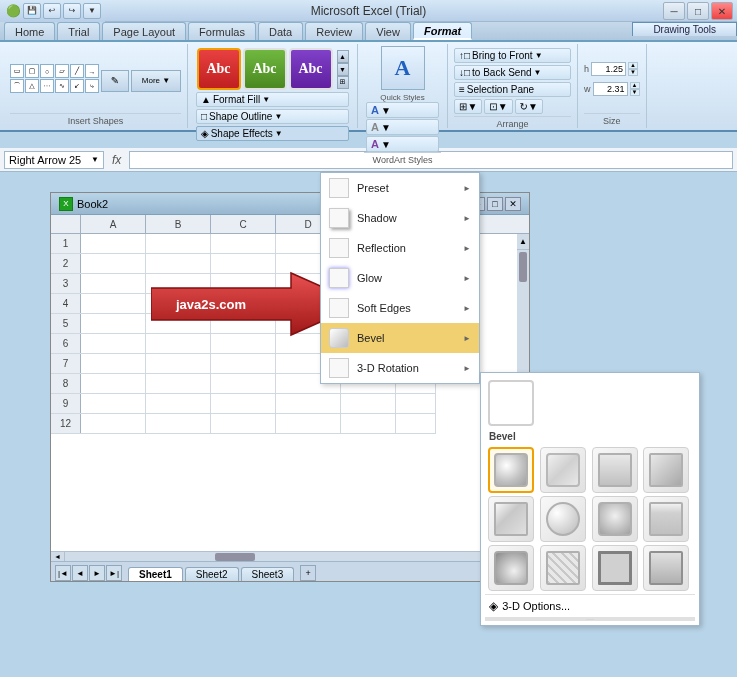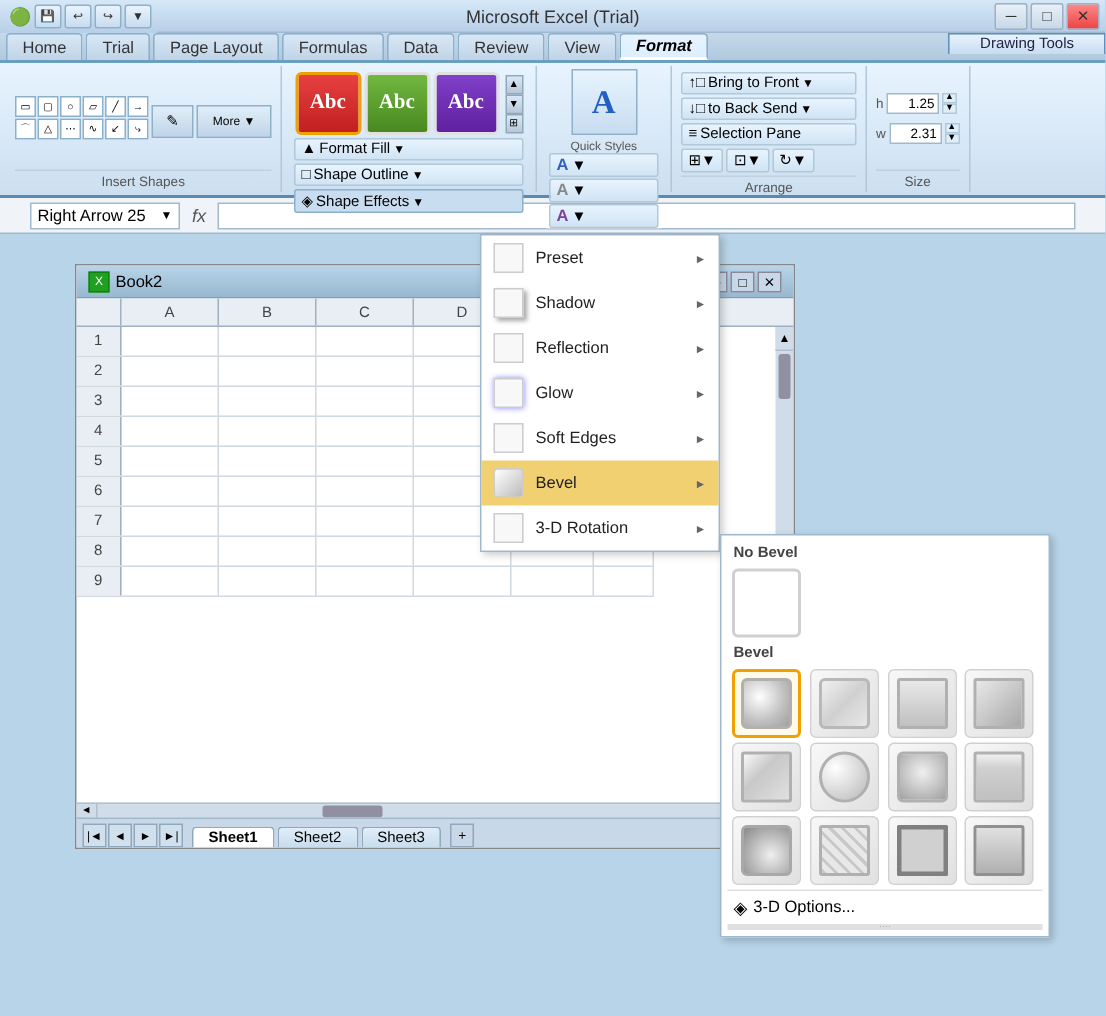--- a/index.html
+++ b/index.html
@@ -87,21 +87,21 @@
       background: linear-gradient(to bottom, #e8f4ff, #d0e4f4);
       border: 1px solid #b0c8d8; border-radius: 2px; white-space: nowrap;
     }
     .ribbon-icon-btn.active { background: #c8ddf0; border-color: #8ab0cc; }
 
     
     .formula-bar {
       height: 24px; background: #f0f4f8;
       border-bottom: 1px solid #a0b8cc;
       display: flex; align-items: center;
-      padding: 0 20px; gap: 4px;
+      padding: 0 4px; gap: 4px; margin-top: 16px;
     }
     .name-box {
       width: 100px; height: 18px; border: 1px solid #a0b8cc;
       background: white; padding: 0 4px; font-size: 11px;
       display: flex; align-items: center;
     }
     .formula-fx { font-style: italic; color: #555; font-size: 12px; padding: 0 4px; }
     .formula-input { flex: 1; height: 18px; border: 1px solid #a0b8cc; background: white; padding: 0 4px; font-size: 11px; }
 
     
@@ -497,29 +497,50 @@
           </div>
         <div class="grid-row">
             <div class="row-header">9</div>
             <div class="cell" style="width:65px;"></div>
             <div class="cell" style="width:65px;"></div>
             <div class="cell" style="width:65px;"></div>
             <div class="cell" style="width:65px;"></div>
             <div class="cell" style="width:55px;"></div>
             <div class="cell" style="width:40px;"></div>
           </div>
+        <div class="grid-row">
+            <div class="row-header">12</div>
+            <div class="cell" style="width:65px;"></div>
+            <div class="cell" style="width:65px;"></div>
+            <div class="cell" style="width:65px;"></div>
+            <div class="cell" style="width:65px;"></div>
+            <div class="cell" style="width:55px;"></div>
+            <div class="cell" style="width:40px;"></div>
+          </div>
       </div>
 
       <div class="scrollbar-v" style="right:0;top:0;height:260px;width:12px;">
         <div style="height:16px;background:#d0dde8;display:flex;align-items:center;justify-content:center;font-size:8px;cursor:pointer;border-bottom:1px solid #b0c0d0;">▲</div>
         <div class="scroll-thumb"></div>
         <div style="position:absolute;bottom:0;height:16px;width:12px;background:#d0dde8;display:flex;align-items:center;justify-content:center;font-size:8px;cursor:pointer;border-top:1px solid #b0c0d0;">▼</div>
       </div>
     </div>
 
+    <div class="arrow-shape" style="position:absolute;left:100px;top:75px;width:210px;height:72px;">
+      <svg width="210" height="72" viewBox="0 0 210 72">
+        <defs>
+          <linearGradient id="arrowGrad" x1="0%" y1="0%" x2="0%" y2="100%">
+            <stop offset="0%" style="stop-color:#e85050;stop-opacity:1"></stop>
+            <stop offset="100%" style="stop-color:#a01818;stop-opacity:1"></stop>
+          </linearGradient>
+        </defs>
+        <polygon points="0,20 140,20 140,5 210,36 140,67 140,52 0,52" fill="url(#arrowGrad)" stroke="#801010" stroke-width="1.5"></polygon>
+        <text x="60" y="41" font-size="13" fill="white" font-family="Arial" text-anchor="middle" font-weight="bold">java2s.com</text>
+      </svg>
+    </div>
 
     <div style="position:absolute;bottom:20px;left:0;right:0;">
       <div class="h-scrollbar">
         <div style="width:14px;height:10px;background:#d0dde8;border-right:1px solid #b0c0d0;display:flex;align-items:center;justify-content:center;font-size:7px;cursor:pointer;">◄</div>
         <div class="h-scroll-thumb"></div>
         <div style="width:14px;height:10px;background:#d0dde8;border-left:1px solid #b0c0d0;display:flex;align-items:center;justify-content:center;font-size:7px;cursor:pointer;margin-left:auto;">►</div>
       </div>
     </div>
 
     <div class="sheet-tabs" style="position:absolute;bottom:0;left:0;right:0;">
@@ -569,21 +590,20 @@
     </div>
     <div class="menu-item">
       <div class="menu-icon"></div>
       <span>3-D Rotation</span>
       <span class="menu-arrow">►</span>
     </div>
   </div>
 
   <div class="bevel-submenu">
 
-    <div class="bevel-section-label">No Bevel</div>
     <div class="bevel-no-bevel-area">
       <div class="bevel-item no-bevel" style="width:46px;height:46px;background:white;border:2px solid #d0d0d0;display:flex;align-items:center;justify-content:center;font-size:8px;color:#aaa;"></div>
     </div>
 
     <div class="bevel-section-label">Bevel</div>
     <div class="bevel-grid">
 
       <div class="bevel-item selected">
         <div style="width:34px;height:34px;background:radial-gradient(circle at 35% 35%, #fff 0%, #c0c0c0 60%, #a0a0a0 100%);border:2px solid #b0b0b0;border-radius:4px;"></div>
       </div>

